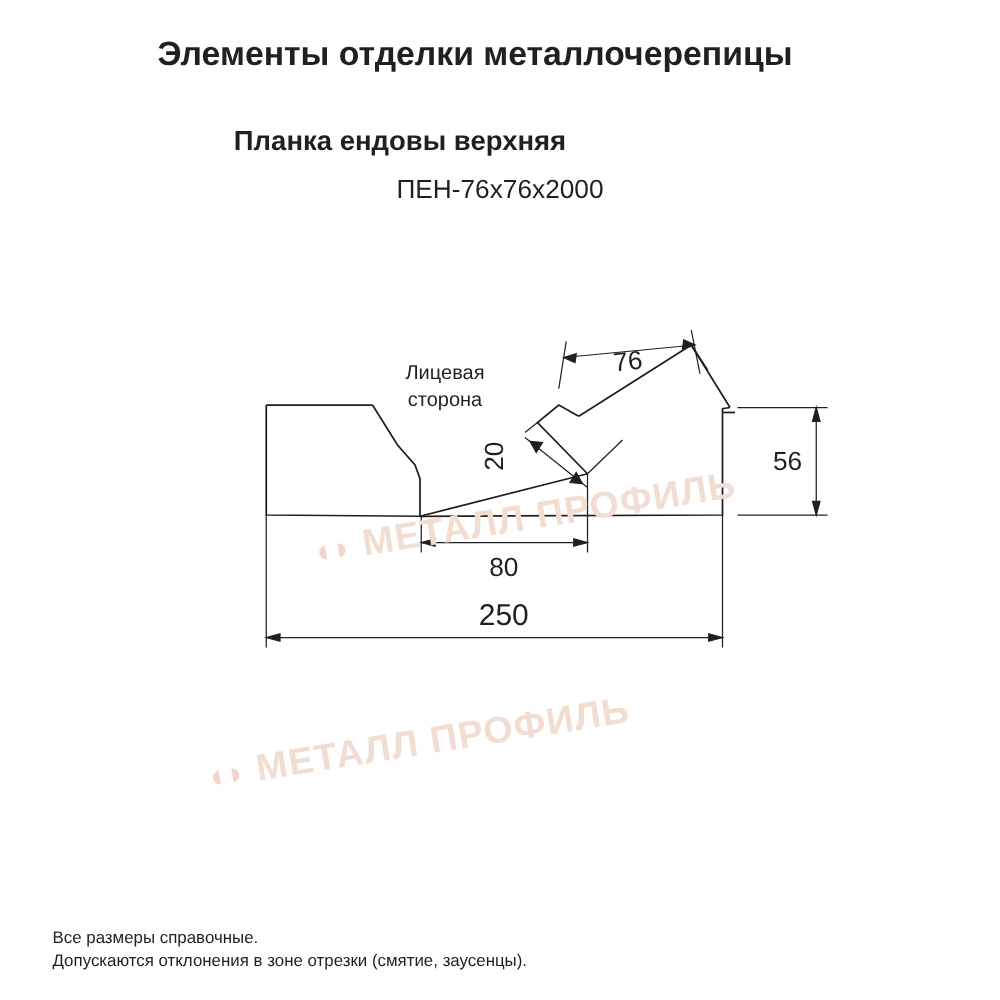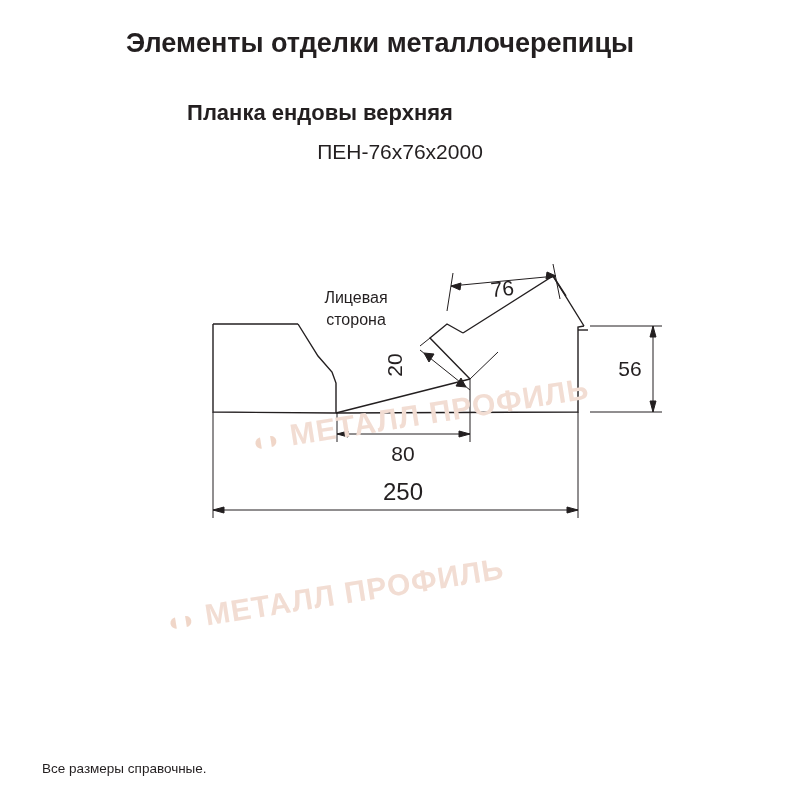--- a/index.html
+++ b/index.html
@@ -183,15 +183,16 @@
       </g>
       <text x="403" y="320" font-size="24" text-anchor="middle">250</text>
 
       <text x="356" y="123" font-size="16" text-anchor="middle">Лицевая</text>
       <text x="356" y="145" font-size="16" text-anchor="middle">сторона</text>
     </svg>
   </div>
 
   <div class="footnotes">
     <div>Все размеры справочные.</div>
+    <div>Допускаются отклонения в зоне отрезки (смятие, заусенцы).</div>
   </div>
 
 </div>
 
 </body></html>

